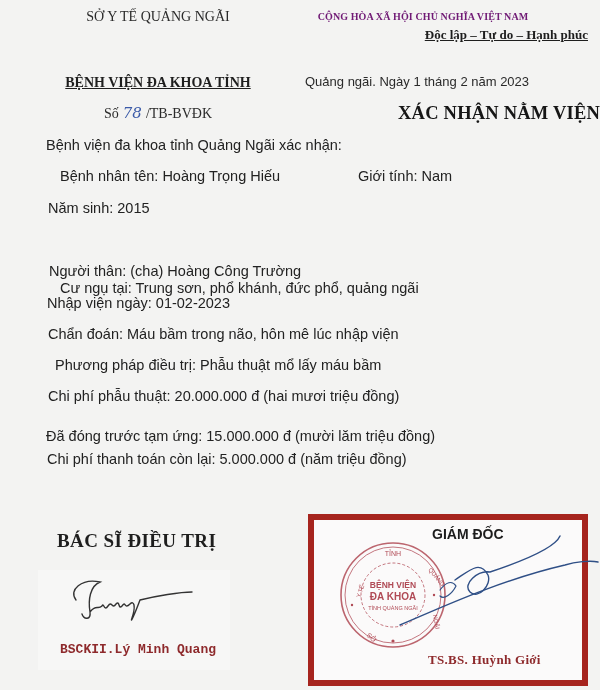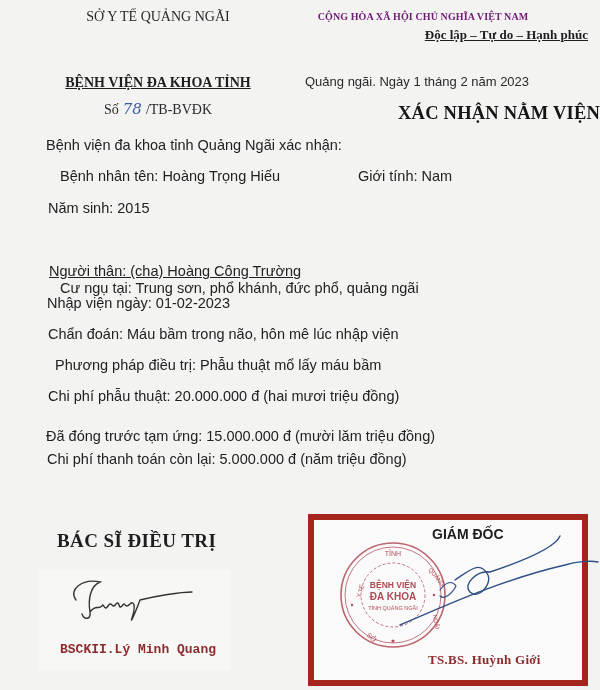--- a/index.html
+++ b/index.html
@@ -4,21 +4,21 @@
 <style>
   * { margin: 0; padding: 0; box-sizing: border-box; }
   html, body { width: 600px; height: 690px; overflow: hidden; background: #f3f3f2; }
   body { position: relative; font-family: "Liberation Sans", sans-serif; color: #222; }
   .abs { position: absolute; }
 
   
   .hdr-left { left: 28px; top: 8px; width: 260px; text-align: center; font-family: "Liberation Serif", serif; }
   .hdr-left .l1 { font-size: 14px; line-height: 18px; color: #2a2a2a; }
   .hdr-left .l2 { font-size: 14px; line-height: 18px; font-weight: bold; text-decoration: underline; color: #1e1e1e; margin-top: 48px; }
-  .hdr-left .l3 { font-size: 14px; line-height: 22px; margin-top: 6px; color: #2a2a2a; }
+  .hdr-left .l3 { font-size: 14px; line-height: 30px; margin-top: 6px; color: #2a2a2a; }
   .hdr-left .num { font-family: "DejaVu Serif", serif; color: #3a5aa8; font-size: 15px; font-style: italic; margin: 0 4px; }
 
   
   .hdr-right { left: 258px; top: 8px; width: 330px; text-align: center; font-family: "Liberation Serif", serif; }
   .hdr-right .l1 { font-size: 10px; line-height: 18px; font-weight: bold; color: #701a75; letter-spacing: 0.1px; }
   .hdr-right .l2 { font-size: 13px; line-height: 18px; font-weight: bold; text-decoration: underline; color: #1e1e1e; text-align: right; }
   .date-line { left: 305px; top: 58px; font-size: 13px; color: #2a2a2a; margin-top: 16px; }
 
   .title { left: 0; width: 600px; top: 103px; text-align: right; font-family: "Liberation Serif", serif; font-weight: bold; font-size: 18.5px; color: #161616; letter-spacing: 0.2px; }
 
@@ -53,21 +53,21 @@
 </div>
 <div class="abs date-line">Quảng ngãi. Ngày 1 tháng 2 năm 2023</div>
 
 <div class="abs title">XÁC NHẬN NẰM VIỆN</div>
 
 <div class="abs body-line" style="left:46px; top:137px;">Bệnh viện đa khoa tỉnh Quảng Ngãi xác nhận:</div>
 <div class="abs body-line" style="left:60px; top:168px;">Bệnh nhân tên: Hoàng Trọng Hiếu</div>
 <div class="abs body-line" style="left:358px; top:168px;">Giới tính: Nam</div>
 <div class="abs body-line" style="left:48px; top:200px;">Năm sinh: 2015</div>
 <div class="abs body-line" style="left:60px; top:232px;margin-top:48px;">Cư ngụ tại: Trung sơn, phổ khánh, đức phổ, quảng ngãi</div>
-<div class="abs body-line" style="left:49px; top:263px;text-decoration:underline;">Người thân: (cha) Hoàng Công Trường</div>
+<div class="abs body-line" style="left:49px; top:263px;">Người thân: (cha) Hoàng Công Trường</div>
 <div class="abs body-line" style="left:47px; top:295px;">Nhập viện ngày: 01-02-2023</div>
 <div class="abs body-line" style="left:48px; top:326px;">Chẩn đoán: Máu bầm trong não, hôn mê lúc nhập viện</div>
 <div class="abs body-line" style="left:36px; top:357px;margin-left:19px;">Phương pháp điều trị: Phẫu thuật mổ lấy máu bầm</div>
 <div class="abs body-line" style="left:48px; top:388px;">Chi phí phẫu thuật: 20.000.000 đ (hai mươi triệu đồng)</div>
 <div class="abs body-line" style="left:46px; top:420px;margin-top:8px;">Đã đóng trước tạm ứng: 15.000.000 đ (mười lăm triệu đồng)</div>
 <div class="abs body-line" style="left:47px; top:451px;">Chi phí thanh toán còn lại: 5.000.000 đ (năm triệu đồng)</div>
 
 <div class="abs doc-title">BÁC SĨ ĐIỀU TRỊ</div>
 <div class="abs sig-area"></div>
 <svg class="abs" style="left:60px; top:570px; width:150px; height:70px;" viewBox="0 0 150 70">

